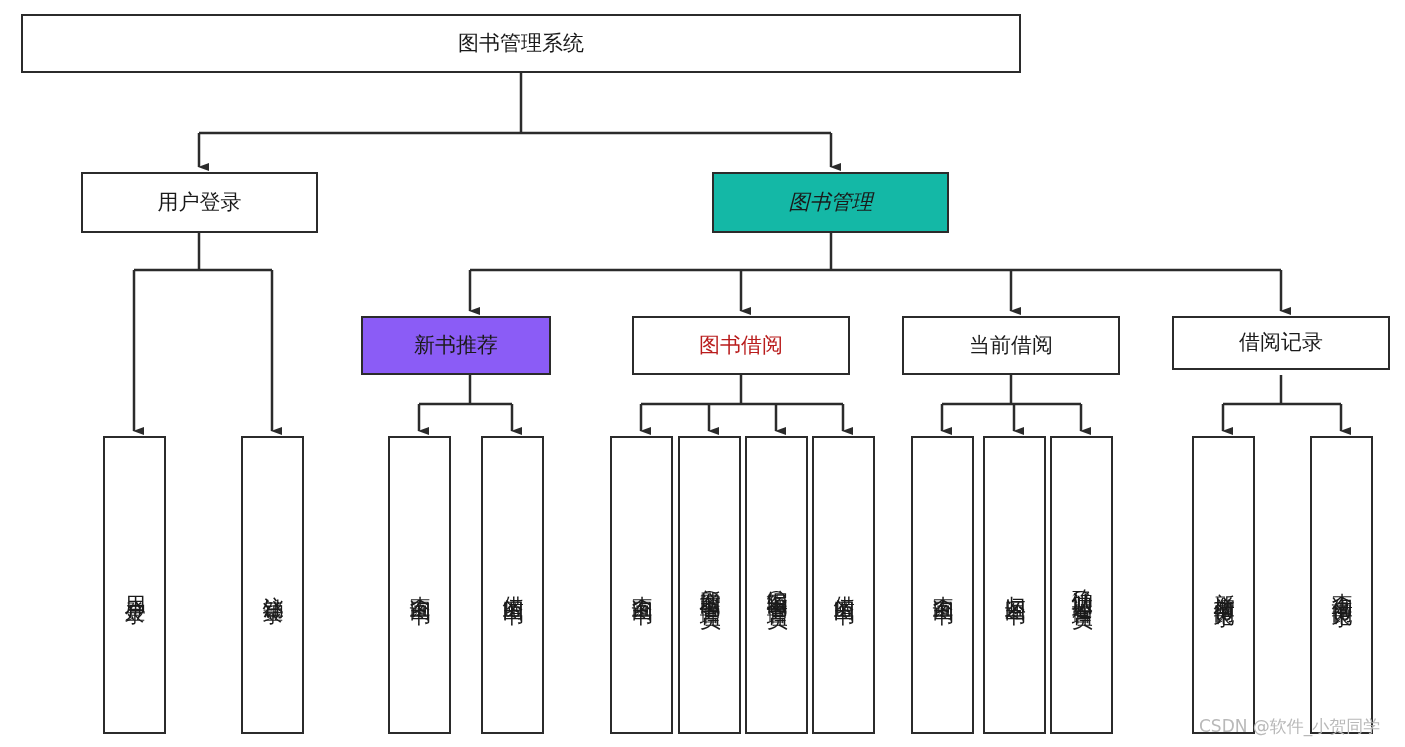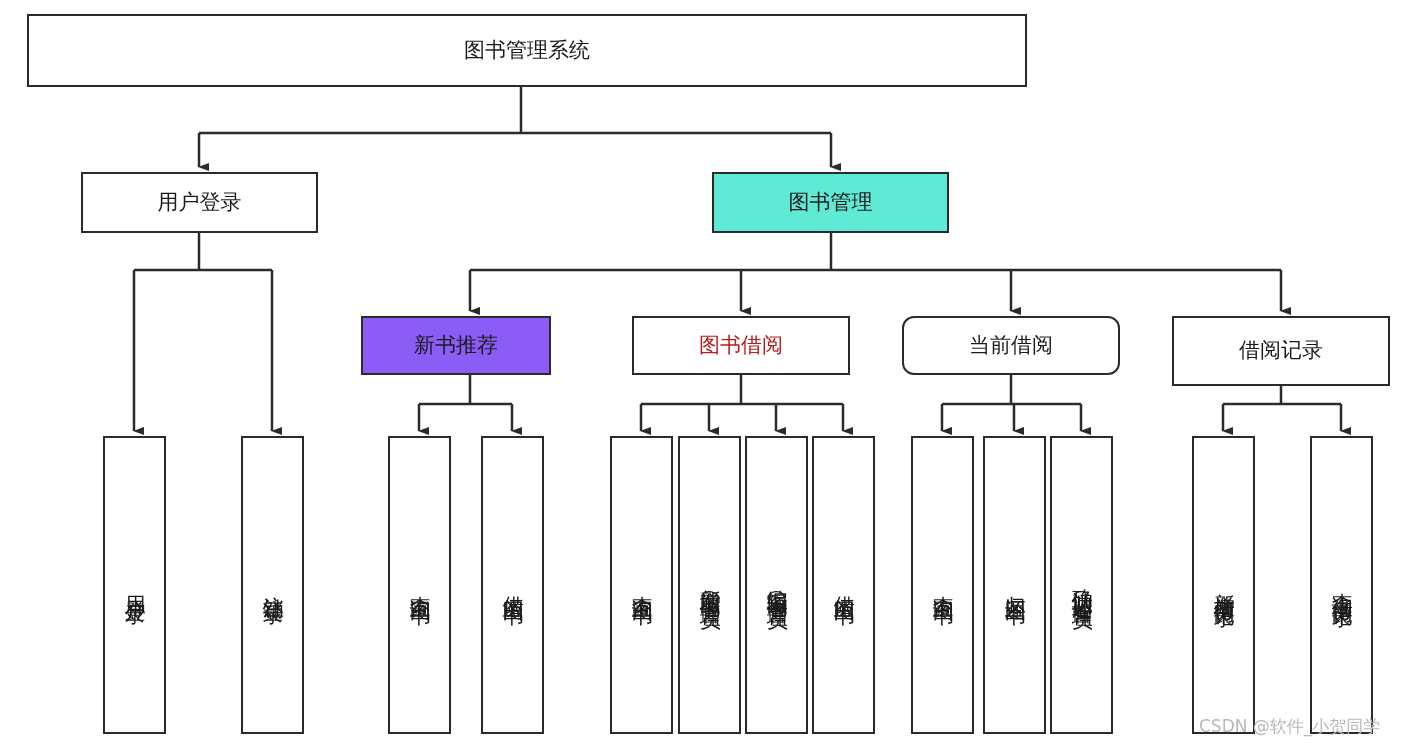--- a/index.html
+++ b/index.html
@@ -111,41 +111,41 @@
       <path d="M1014,404 L1014,431" marker-end="url(#arrowhead)"></path>
       <path d="M1081,404 L1081,431" marker-end="url(#arrowhead)"></path>
 
       <path d="M1281,375 L1281,404"></path>
       <path d="M1223,404 L1341,404"></path>
       <path d="M1223,404 L1223,431" marker-end="url(#arrowhead)"></path>
       <path d="M1341,404 L1341,431" marker-end="url(#arrowhead)"></path>
     </g>
   </svg>
 
-  <div class="node horizontal" style="left: 27px; top: 14px; width: 1000px; height: 73px; border-color: rgb(43, 43, 43); background: rgb(255, 255, 255);">
+  <div class="node horizontal" style="left: 21px; top: 14px; width: 1000px; height: 59px; border-color: rgb(43, 43, 43); background: rgb(255, 255, 255);">
     <span class="node-label" style="color: rgb(26, 26, 26);">图书管理系统</span>
   </div>
 
   <div class="node horizontal" style="left: 81px; top: 172px; width: 237px; height: 61px; border-color: rgb(43, 43, 43); background: rgb(255, 255, 255);">
     <span class="node-label" style="color: rgb(26, 26, 26);">用户登录</span>
   </div>
-  <div class="node horizontal" style="left: 712px; top: 172px; width: 237px; height: 61px; border-color: rgb(43, 43, 43); background: #5eead4;">
+  <div class="node horizontal" style="left: 712px; top: 172px; width: 237px; height: 61px; border-color: rgb(43, 43, 43); background: #14b8a6; font-style: italic;">
     <span class="node-label" style="color: rgb(26, 26, 26);">图书管理</span>
   </div>
 
   <div class="node horizontal" style="left: 361px; top: 316px; width: 190px; height: 59px; border-color: rgb(43, 43, 43); background: #8b5cf6;">
     <span class="node-label" style="color: rgb(26, 26, 26);">新书推荐</span>
   </div>
   <div class="node horizontal" style="left: 632px; top: 316px; width: 218px; height: 59px; border-color: rgb(43, 43, 43); background: rgb(255, 255, 255);">
     <span class="node-label" style="color: #b91c1c;">图书借阅</span>
   </div>
-  <div class="node horizontal" style="left: 902px; top: 316px; width: 218px; height: 59px; border-color: rgb(43, 43, 43); background: rgb(255, 255, 255); border-radius: 12px;">
+  <div class="node horizontal" style="left: 902px; top: 316px; width: 218px; height: 59px; border-color: rgb(43, 43, 43); background: rgb(255, 255, 255);">
     <span class="node-label" style="color: rgb(26, 26, 26);">当前借阅</span>
   </div>
-  <div class="node horizontal" style="left: 1172px; top: 316px; width: 218px; height: 70px; border-color: rgb(43, 43, 43); background: rgb(255, 255, 255);">
+  <div class="node horizontal" style="left: 1172px; top: 316px; width: 218px; height: 54px; border-color: rgb(43, 43, 43); background: rgb(255, 255, 255);">
     <span class="node-label" style="color: rgb(26, 26, 26);">借阅记录</span>
   </div>
 
   <div class="node vertical" style="left: 103px; top: 436px; width: 63px; height: 298px; border-color: rgb(43, 43, 43); background: rgb(255, 255, 255);">
     <span class="node-label" style="color: rgb(26, 26, 26);">用户登录</span>
   </div>
   <div class="node vertical" style="left: 241px; top: 436px; width: 63px; height: 298px; border-color: rgb(43, 43, 43); background: rgb(255, 255, 255);">
     <span class="node-label" style="color: rgb(26, 26, 26);">注销登录</span>
   </div>
   <div class="node vertical" style="left: 388px; top: 436px; width: 63px; height: 298px; border-color: rgb(43, 43, 43); background: rgb(255, 255, 255);">

